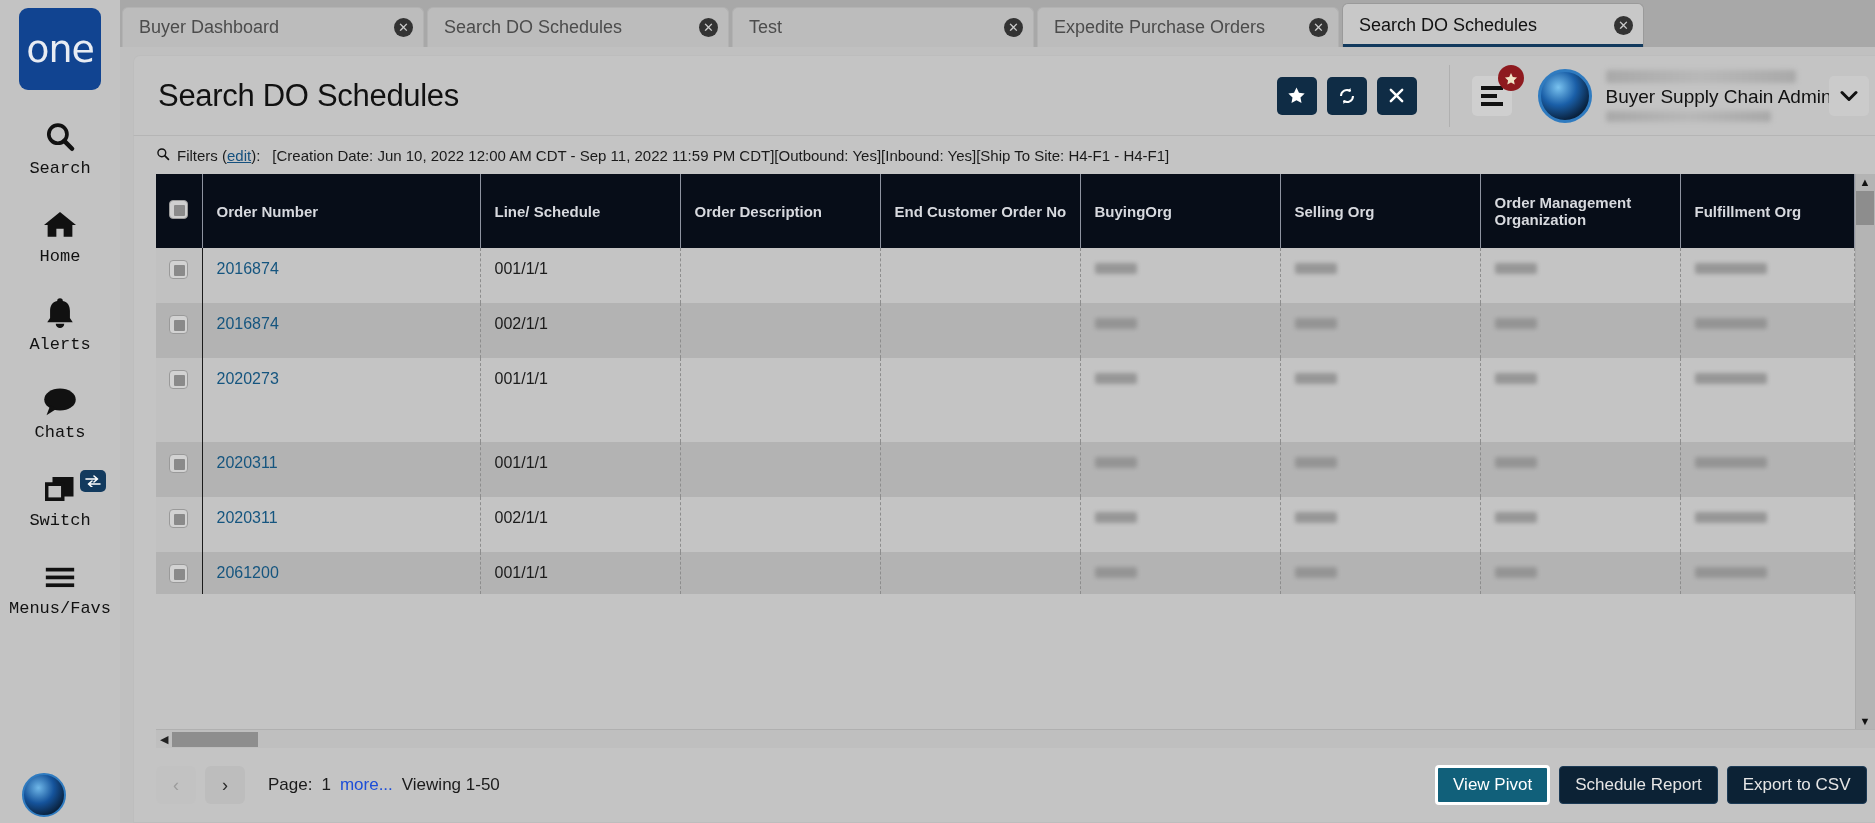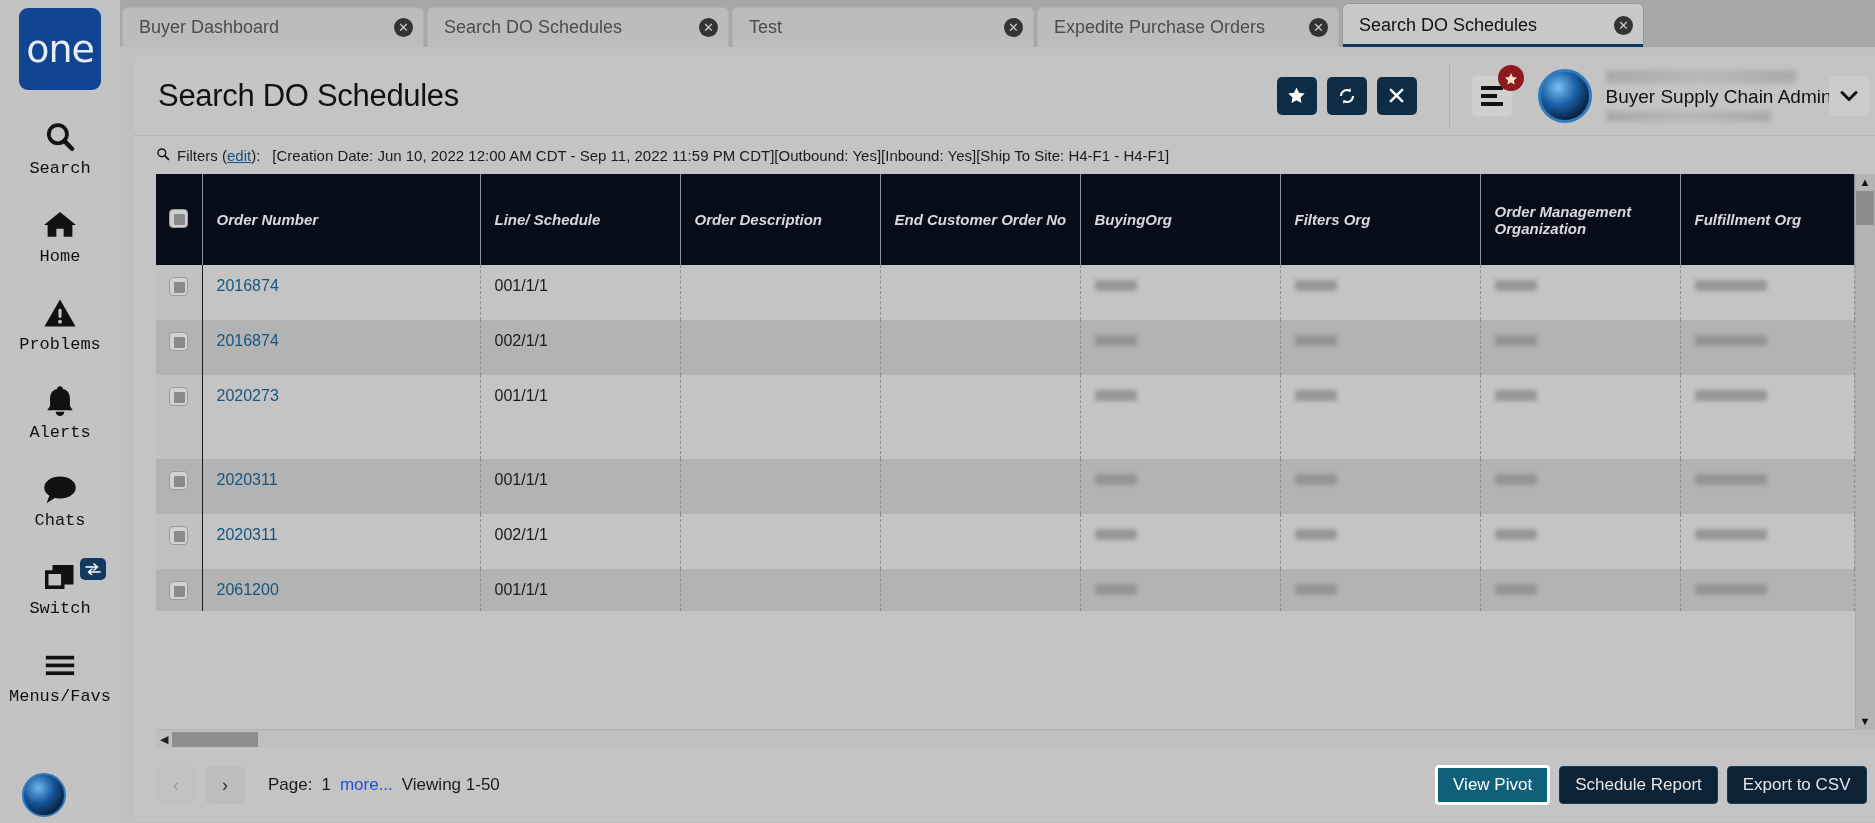--- a/index.html
+++ b/index.html
@@ -147,21 +147,21 @@
     display: flex; flex-direction: column; min-height: 0; position: relative;
   }
   .tablescroll { flex: 1 1 auto; display: flex; min-height: 0; }
   .gridmain { flex: 1 1 auto; overflow: hidden; min-width: 0; display: flex; flex-direction: column; }
 
   table.grid { border-collapse: collapse; table-layout: fixed; width: 1698px; }
   table.grid thead th {
     background: #070d18; color: #d7d9de;
     font-size: 15px; font-weight: bold; text-align: left;
     vertical-align: middle; padding: 0 0 0 14px;
-    height: 91px; border-right: 1px solid #8e93a0; font-style: italic;
+    height: 74px; border-right: 1px solid #8e93a0;
   }
   table.grid thead th.cbcol { width: 46px; padding: 0; border-right: none; text-align: center; }
   table.grid tbody td {
     font-size: 16px; color: #1b1b1b; padding: 12px 0 12px 14px;
     vertical-align: top; border-right: 1px dashed #8d8d8d;
     background: #c4c4c4;
   }
   table.grid tbody tr.alt td { background: #b3b3b3; }
   table.grid tbody td.cbcol { width: 46px; padding: 12px 0 0 0; text-align: center; border-right: none; background: #c1c1c1; }
   table.grid tbody tr.alt td.cbcol { background: #b3b3b3; }
@@ -247,30 +247,20 @@
 
     <div class="navitem">
       <span class="nicon">
         <svg width="36" height="32" viewBox="0 0 24 22">
             <path d="M12 2 L23 11 L20.5 11 L20.5 19 L14.5 19 L14.5 13.5 L9.5 13.5 L9.5 19 L3.5 19 L3.5 11 L1 11 Z" fill="#111"></path>
           </svg>
       </span>
       <span class="nlabel">Home</span>
     </div>
 
-    <div class="navitem">
-      <span class="nicon">
-        <svg width="34" height="32" viewBox="0 0 24 22">
-            <path d="M12 1.5 L23 20.5 L1 20.5 Z" fill="#111"></path>
-            <rect x="10.9" y="8" width="2.2" height="6.5" fill="#c3c3c3" rx="1"></rect>
-            <circle cx="12" cy="17.2" r="1.35" fill="#c3c3c3"></circle>
-          </svg>
-      </span>
-      <span class="nlabel">Problems</span>
-    </div>
 
     <div class="navitem">
       <span class="nicon">
         <svg width="32" height="34" viewBox="0 0 22 24">
             <path d="M11 1.5 a2 2 0 0 1 2 2 c3.6 .8 5 3.6 5 7 v5 l2 3 H2 l2-3 v-5 c0-3.4 1.4-6.2 5-7 a2 2 0 0 1 2-2 z" fill="#111"></path>
             <path d="M8 19.5 a3 3 0 0 0 6 0 z" fill="#111"></path>
           </svg>
       </span>
       <span class="nlabel">Alerts</span>
     </div>
@@ -423,21 +413,21 @@
               <thead>
                 <tr>
                   <th class="cbcol">
                     <span class="cbox hdr"></span>
                   </th>
                   <th class="firstcol">Order Number</th>
                   <th>Line/ Schedule</th>
                   <th>Order Description</th>
                   <th>End Customer Order No</th>
                   <th>BuyingOrg</th>
-                  <th>Filters Org</th>
+                  <th>Selling Org</th>
                   <th>Order Management Organization</th>
                   <th>Fulfillment Org</th>
                 </tr>
               </thead>
               <tbody>
 
               <tr style="height: 55px;">
                     <td class="cbcol"><span class="cbox"></span></td>
                     <td class="firstcol"><a class="ordlink">2016874</a></td>
                     <td>001/1/1</td>

